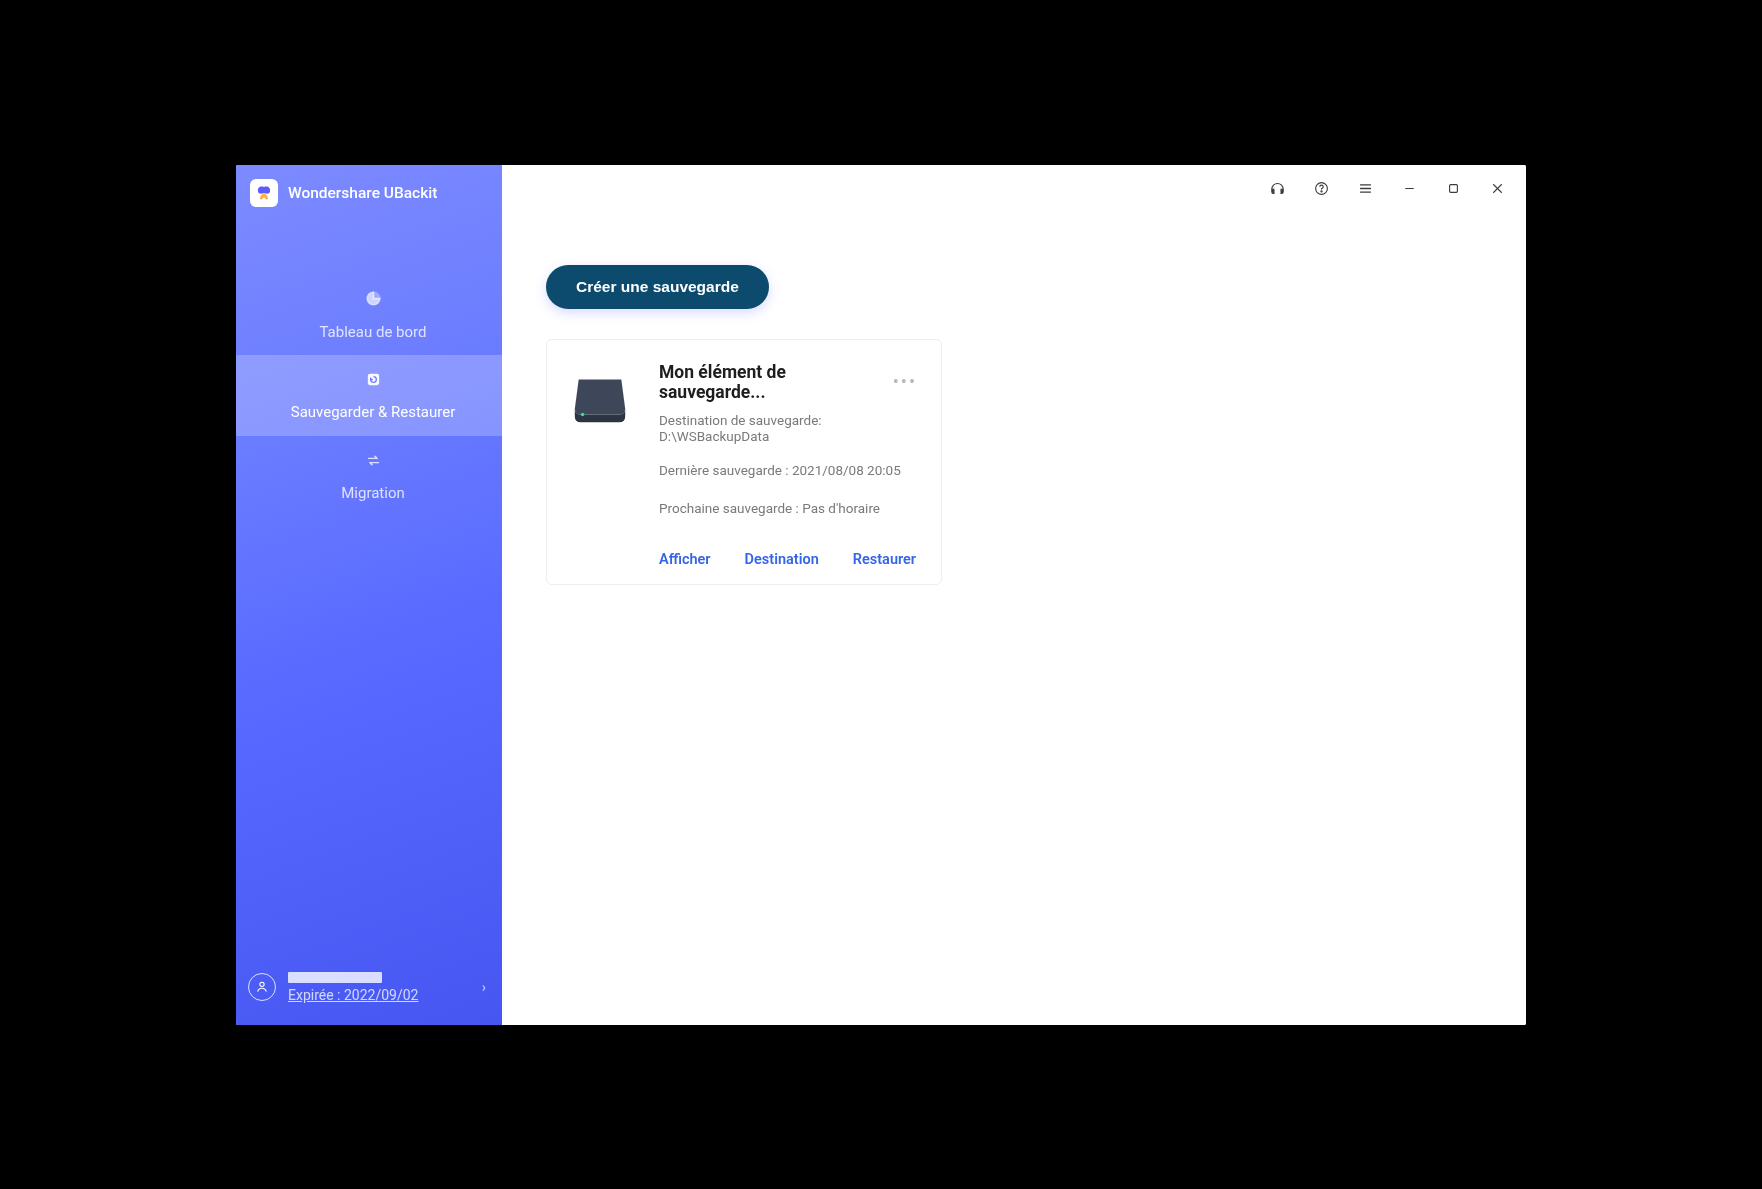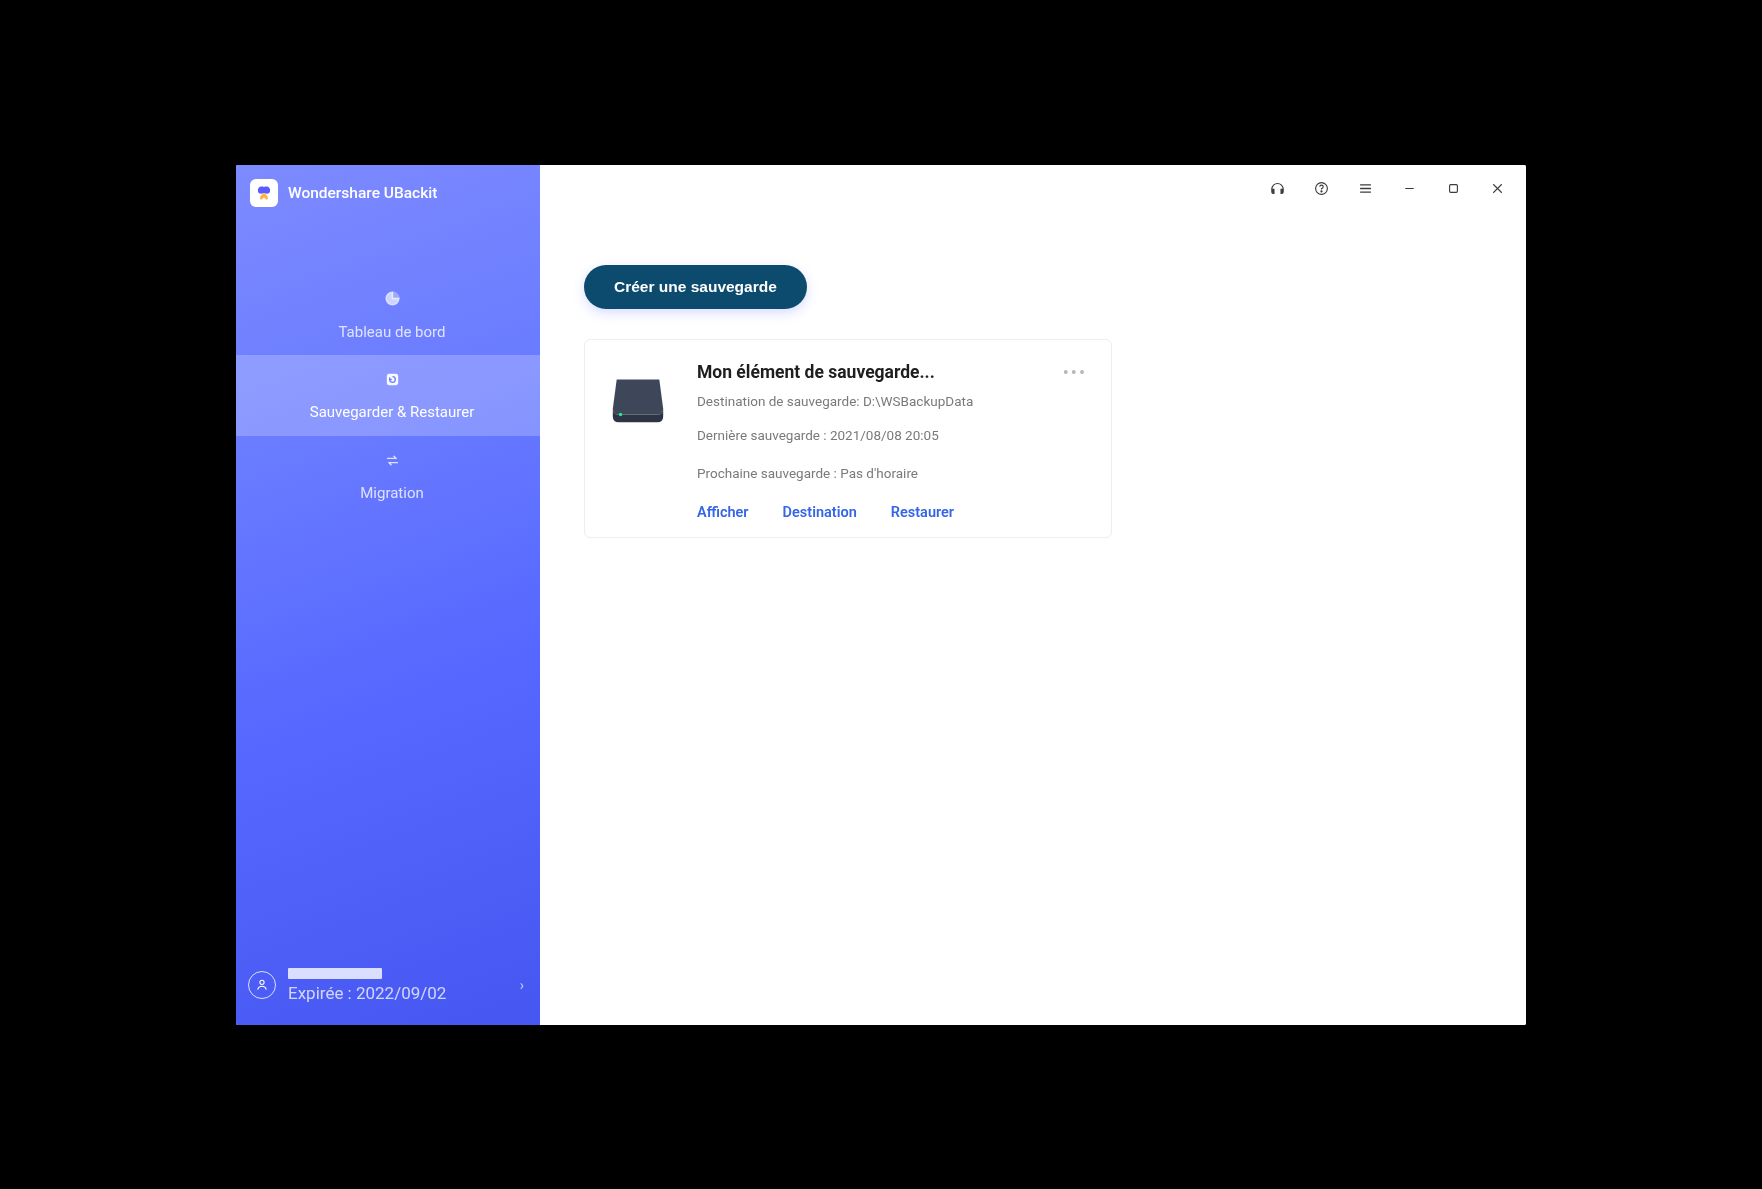--- a/index.html
+++ b/index.html
@@ -2,21 +2,21 @@
 <html><head>
   <meta charset="utf-8">
   <style>
     * { margin:0; padding:0; box-sizing:border-box; }
     body { background:#000; font-family:-apple-system, "Segoe UI", Roboto, Arial, sans-serif; display:flex; align-items:center; justify-content:center; min-height:100vh; }
     .app {
       width:1290px; height:860px; background:#fff; display:flex; position:relative; overflow:hidden; border-radius:2px;
     }
     
     .sidebar {
-      width:304px; height:100%;
+      width:266px; height:100%;
       background:linear-gradient(160deg,#7d8bff 0%,#6a7cff 30%,#5668ff 60%,#4657f1 100%);
       color:#fff; display:flex; flex-direction:column; position:relative;
     }
     .sb-header { display:flex; align-items:center; gap:10px; padding:14px 14px 12px 14px; }
     .logo {
       width:28px; height:28px; background:#fff; border-radius:6px; display:flex; align-items:center; justify-content:center;
     }
     .logo svg { width:18px; height:18px; }
     .app-title { font-size:15.5px; font-weight:500; color:#fff; }
     .nav { margin-top:56px; display:flex; flex-direction:column; }
@@ -35,21 +35,21 @@
       margin-top:auto; padding:14px 12px 22px 12px; display:flex; align-items:center; gap:12px;
       color:rgba(255,255,255,0.85);
     }
     .avatar {
       width:28px; height:28px; border-radius:50%; border:1.5px solid rgba(255,255,255,0.8);
       display:flex; align-items:center; justify-content:center; flex:0 0 28px;
     }
     .avatar svg { width:16px; height:16px; }
     .user-block { display:flex; flex-direction:column; gap:4px; flex:1; }
     .user-bar { width:94px; height:11px; background:#e1e5ff; border-radius:1px; opacity:0.95; }
-    .expiry { font-size:17px; color:rgba(255,255,255,0.75); }
+    .expiry { font-size:14px; color:rgba(255,255,255,0.75);text-decoration:underline; }
     .caret { color:rgba(255,255,255,0.7); font-size:14px; padding-right:4px; }
 
     
     .titlebar {
       position:absolute; top:0; right:0; height:48px; display:flex; align-items:center; gap:22px; padding:0 18px 0 0;
       z-index:5;
     }
     .tb-btn { width:22px; height:22px; display:flex; align-items:center; justify-content:center; color:#3c3c3c; cursor:pointer; }
     .tb-btn svg { width:17px; height:17px; stroke:#3c3c3c; }
 
@@ -58,32 +58,32 @@
       flex:1; background:#fff; padding:46px 40px 0 44px; position:relative;
     }
     .header-row { display:flex; align-items:center; justify-content:space-between; margin-top:54px; }
     .page-title { font-size:28.5px; font-weight:700; color:#1e1e1e; letter-spacing:-0.3px; }
     .create-btn {
       background:#0c4a6e; color:#fff; border:none; border-radius:22px; padding:0 30px; height:44px;
       font-size:15.5px; font-weight:700; cursor:pointer;
       box-shadow:0 4px 12px rgba(76,102,255,0.22);
     }
     .card {
-      margin-top:30px; width:528px; border:1px solid #eceef4; border-radius:6px; padding:22px 22px 16px 22px;
+      margin-top:30px; width:396px; border:1px solid #eceef4; border-radius:6px; padding:22px 22px 16px 22px;
       box-shadow:0 0 0 rgba(0,0,0,0);
     }
     .card-top { display:flex; gap:28px; }
     .disk { width:62px; height:62px; margin-top:4px; flex:0 0 62px; }
     .card-body { flex:1; }
     .card-title-row { display:flex; align-items:center; }
     .card-title { font-size:17.5px; font-weight:700; color:#1e1e1e; flex:1; }
     .more { color:#b8b8b8; font-size:18px; letter-spacing:2px; cursor:pointer; padding:0 2px; }
     .card-line { font-size:13.5px; color:#7a7a7a; margin-top:10px; }
     .card-line.first { }
-    .card-actions { display:flex; gap:34px; padding-left:90px; margin-top:23px; }
+    .card-actions { display:flex; gap:34px; padding-left:90px; margin-top:35px; }
     .card-actions a { font-size:14.5px; font-weight:600; color:#3565e8; cursor:pointer; text-decoration:none; }
   </style>
 </head>
 <body>
 
 <div class="app">
 
   <div class="sidebar">
     <div class="sb-header">
       <div class="logo">

